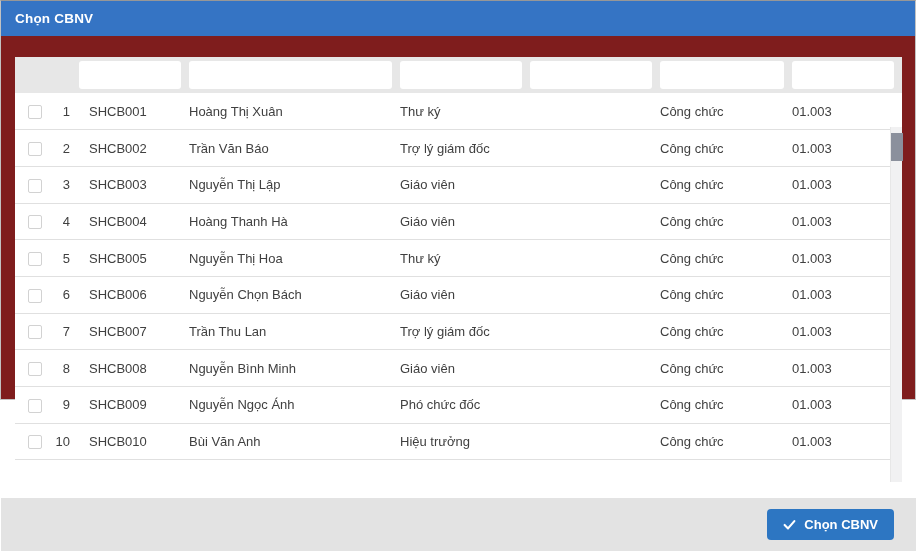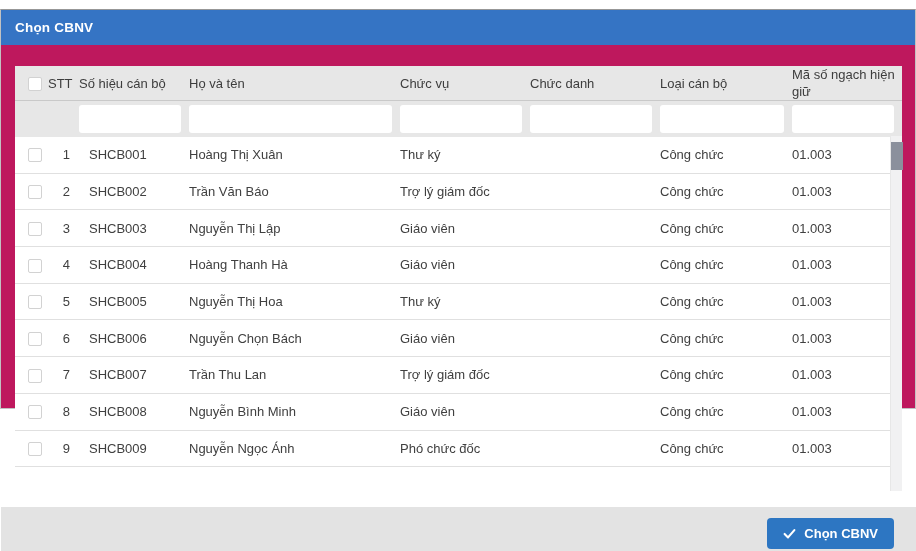--- a/index.html
+++ b/index.html
@@ -2,22 +2,22 @@
 <html><head>
 <meta charset="utf-8">
 <style>
   * { margin:0; padding:0; box-sizing:border-box; }
   html,body { width:916px; height:551px; overflow:hidden; }
   body {
     font-family:"Liberation Sans","DejaVu Sans",sans-serif;
     font-size:13px; color:#3e3e3e; background:#ffffff;
   }
   .frame {
-    position:relative; width:916px; height:400px; background:#be185d;
-    border:1px solid #c2c2c2; border-top:1px solid #979797;margin-top:9px;
+    position:relative; width:916px; height:400px; background:#7f1d1d;
+    border:1px solid #c2c2c2; border-top:1px solid #979797;
   }
   
   .titlebar {
     height:35px; background:#3574c4; display:flex; align-items:center;
     padding-left:14px;
   }
   .titlebar .title { color:#ffffff; font-weight:bold; font-size:13.5px; letter-spacing:.2px; }
 
   
   .table-wrap { position:absolute; left:14px; top:56px; width:887px; }
@@ -81,30 +81,20 @@
         <col style="width:33px">
           <col style="width:31px">
           <col style="width:110px">
         <col style="width:211px">
           <col style="width:130px">
           <col style="width:130px">
         <col style="width:132px">
           <col style="width:110px">
       </colgroup>
       <thead>
-        <tr class="labels">
-          <th class="cb-cell"><span class="cb"></span></th>
-          <th>STT</th>
-          <th>Số hiệu cán bộ</th>
-          <th>Họ và tên</th>
-          <th>Chức vụ</th>
-          <th>Chức danh</th>
-          <th>Loại cán bộ</th>
-          <th>Mã số ngạch hiện giữ</th>
-        </tr>
         <tr class="filters">
           <td></td>
           <td></td>
           <td>
               <input class="filter-input" value="" style="">
             </td>
           <td>
               <input class="filter-input" value="" style="">
             </td>
           <td>
@@ -214,20 +204,30 @@
     <td class="cb-cell"><span class="cb"></span></td>
     <td class="stt">9</td>
     <td class="sohieu">SHCB009</td>
     <td>Nguyễn Ngọc Ánh</td>
     <td>Phó chức đốc</td>
     <td></td>
     <td>Công chức</td>
     <td>01.003</td>
   </tr>
 
+  <tr>
+    <td class="cb-cell"><span class="cb"></span></td>
+    <td class="stt">10</td>
+    <td class="sohieu">SHCB010</td>
+    <td>Bùi Văn Anh</td>
+    <td>Hiệu trưởng</td>
+    <td></td>
+    <td>Công chức</td>
+    <td>01.003</td>
+  </tr>
 </tbody>
     </table>
 
     <div class="scrollbar">
       <div class="scroll-thumb"></div>
     </div>
   </div>
 
   <div class="footer">
     <button class="btn">

